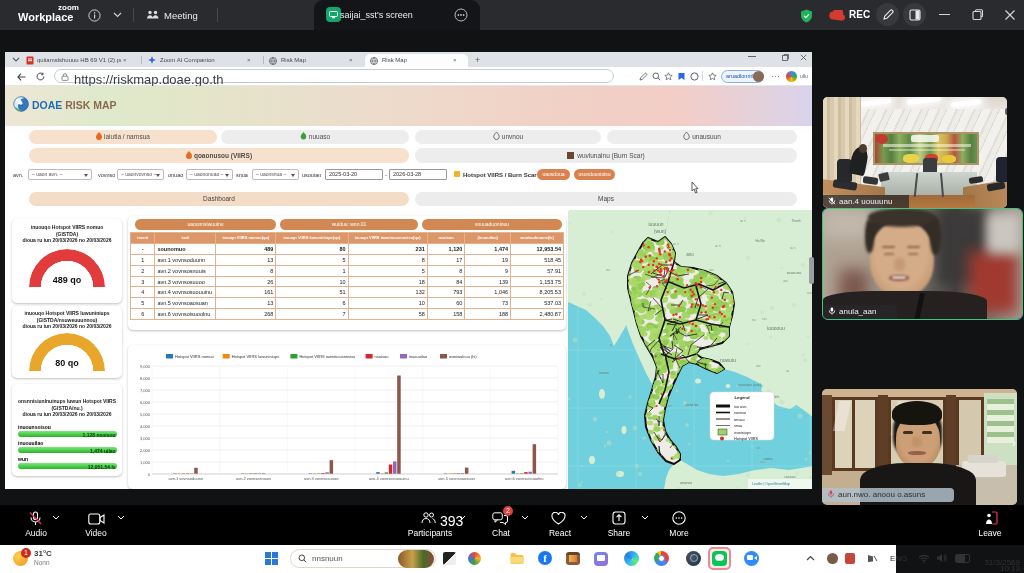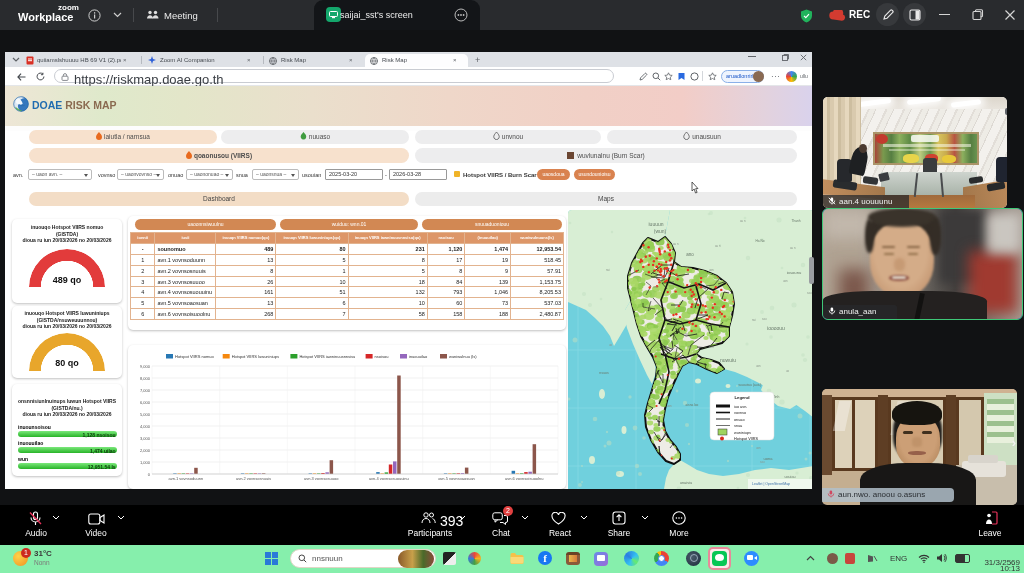--- a/index.html
+++ b/index.html
@@ -31,21 +31,21 @@
 #dtable tr.th td{background:#dd9668;color:#fff;font-size:4px;font-weight:bold;line-height:5px;white-space:normal;}
 #dtable td.tr{text-align:right;}
 #dtable td.tl{text-align:left;}
 #dtable tr.bold td{font-weight:bold;}
 
 .vtile{position:absolute;overflow:hidden;border-radius:5px;background:#222;}
 
 #ctrlbar{position:absolute;left:0;top:505px;width:1024px;height:40px;background:#000;}
 .cb-item{position:absolute;text-align:center;color:#fff;font-size:8.5px;}
 
-#taskbar{position:absolute;left:0;top:545px;width:1024px;height:28px;background:#86efac;}
+#taskbar{position:absolute;left:0;top:545px;width:896px;height:28px;background:#ffffff;}
 </style></head>
 <body>
 <div id="app">
 
   <div id="titlebar">
     <div class="abs" style="left:18px;top:4px;font-size:8px;font-weight:bold;color:#fff;line-height:8px;margin-left:40px;">zoom</div>
     <div class="abs" style="left:18px;top:11px;font-size:11px;font-weight:bold;color:#fff;">Workplace</div>
     <svg class="abs" style="left:88px;top:9px;" width="13" height="13" viewBox="0 0 13 13">
         <circle cx="6.5" cy="6.5" r="5.6" fill="none" stroke="#cfcfcf" stroke-width="1"></circle>
         <rect x="6" y="5.5" width="1.2" height="4" fill="#cfcfcf"></rect>

